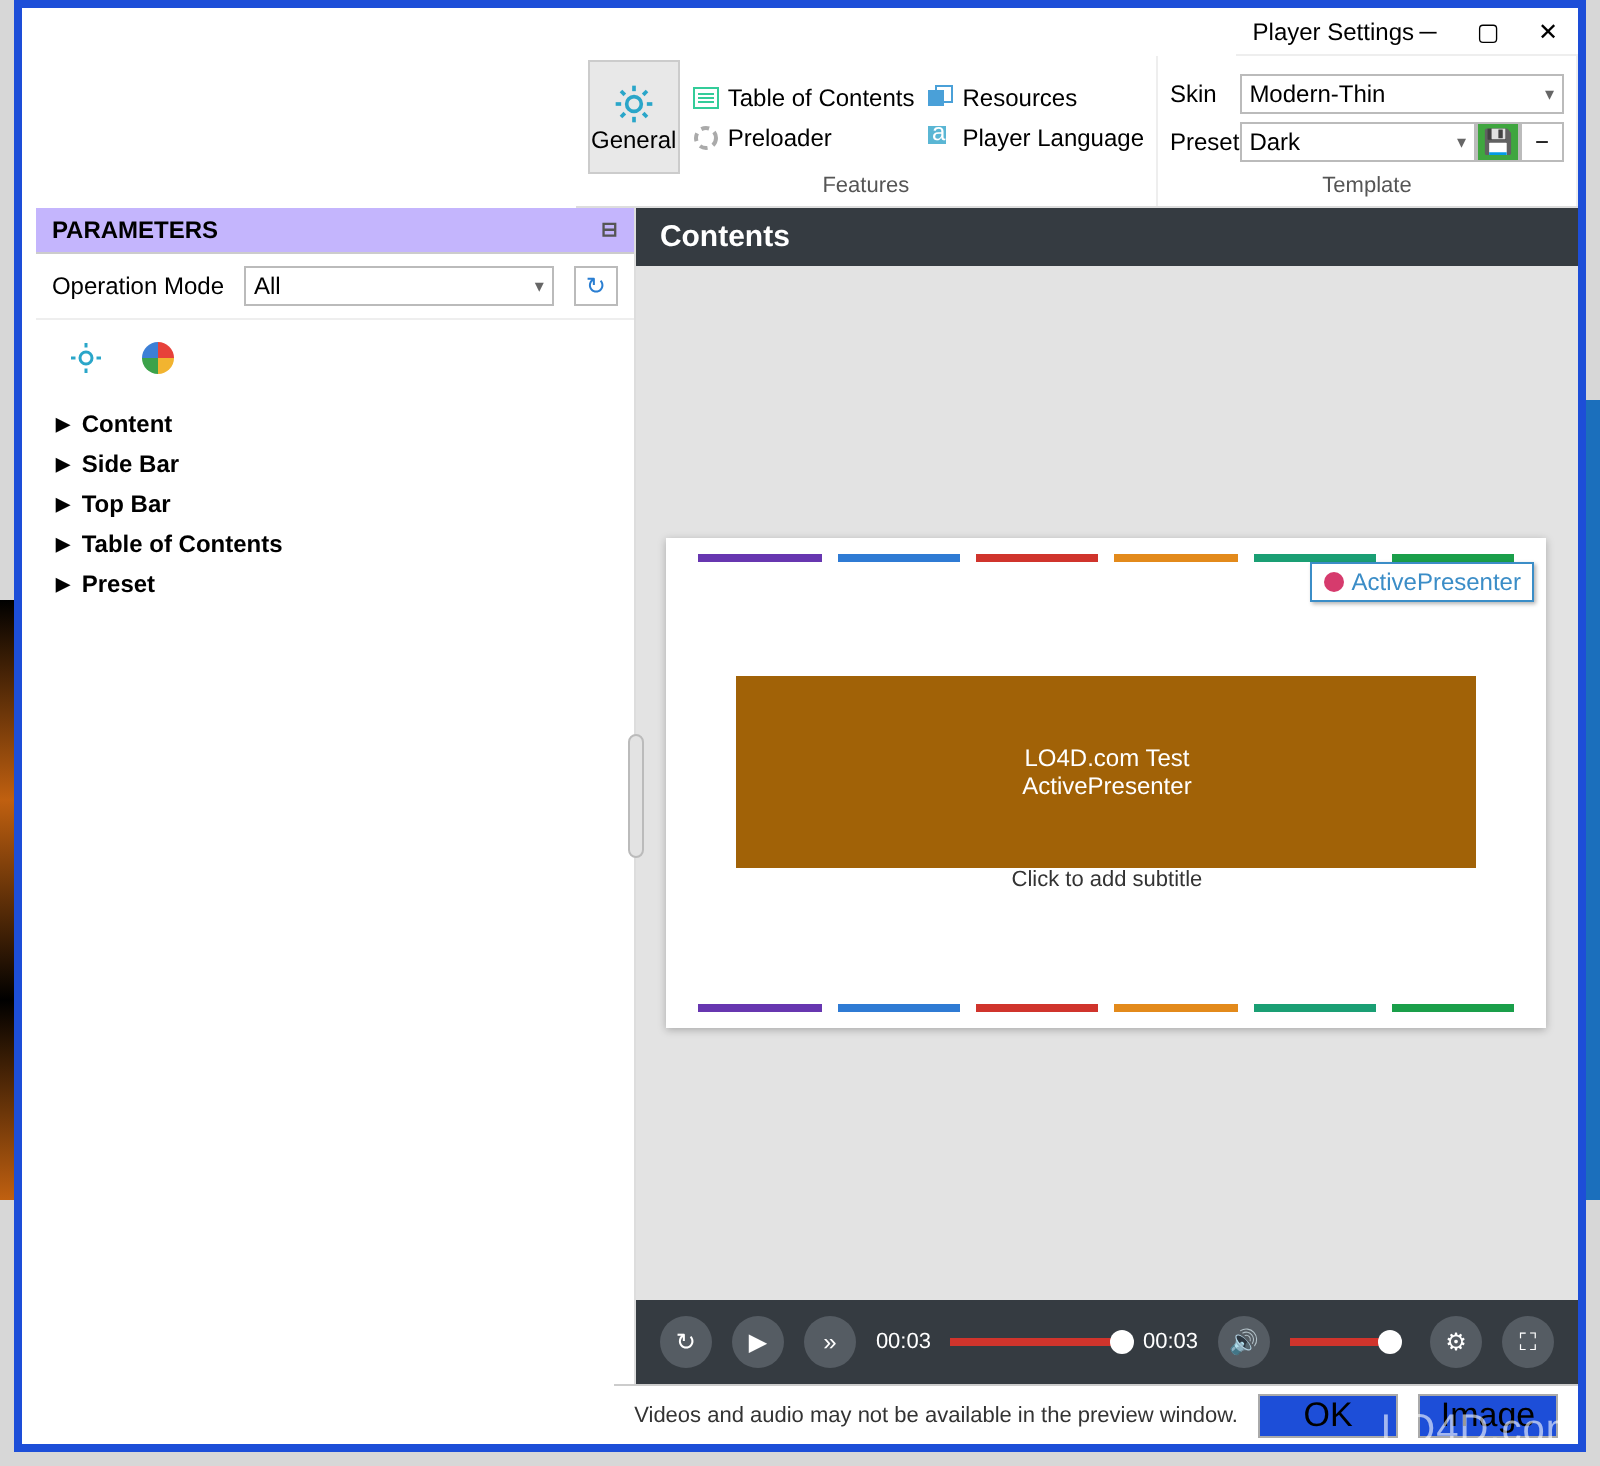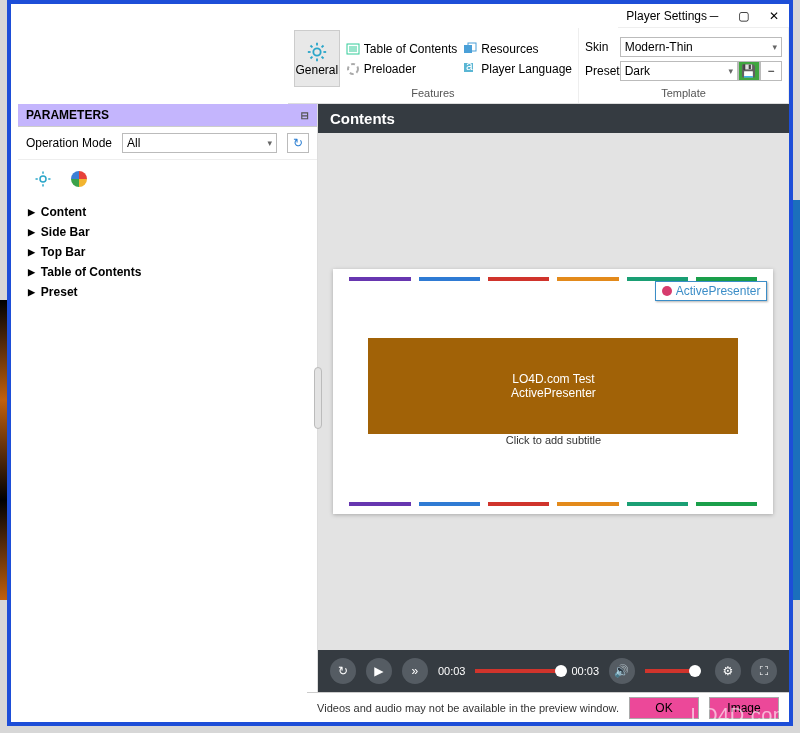--- a/index.html
+++ b/index.html
@@ -51,21 +51,21 @@
 .ctrl-btn{width:26px;height:26px;border-radius:50%;background:#555c63;display:flex;align-items:center;justify-content:center;color:#fff;}
 .time-lbl{font-size:11px;}
 .progress{width:86px;height:4px;background:#d0342c;position:relative;}
 .progress .knob{position:absolute;right:-6px;top:-4px;width:12px;height:12px;border-radius:50%;background:#fff;}
 .vol{width:50px;height:4px;background:#d0342c;position:relative;}
 .vol .knob{position:absolute;right:-6px;top:-4px;width:12px;height:12px;border-radius:50%;background:#fff;}
 .spacer{flex:1;}
 .drag-handle{position:absolute;left:-4px;top:50%;transform:translateY(-50%);width:8px;height:62px;background:#e3e3e3;border:1px solid #bbb;border-radius:4px;}
 .footer{height:30px;border-top:1px solid #ccc;display:flex;align-items:center;padding:0 10px;gap:10px;}
 .footer-msg{flex:1;font-size:11px;color:#333;}
-.dlg-btn{min-width:70px;height:22px;border:1px solid #aaa;background:#ec4899;padding:0 10px;font-size:12px;}
+.dlg-btn{min-width:70px;height:22px;border:1px solid #aaa;background:#1d4ed8;padding:0 10px;font-size:17px;}
 .watermark{position:absolute;right:10px;bottom:6px;font-size:20px;color:rgba(255,255,255,.6);font-weight:500;letter-spacing:.5px;pointer-events:none;}
 .bg-strip{position:absolute;left:0;top:300px;width:7px;height:300px;background:linear-gradient(#000,#c06010,#000,#c06010);}
 .rside{position:absolute;right:0;top:200px;width:7px;height:400px;background:#1b6fbc;}
 .pin-ico{font-size:10px;color:#555;}
 </style>
 </head>
 <body>
 
 <div class="bg-strip"></div>
 <div class="rside"></div>

